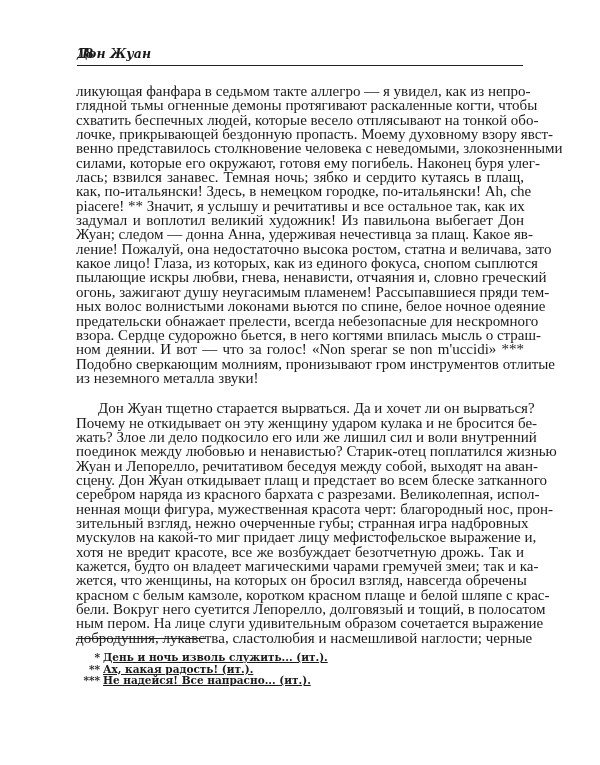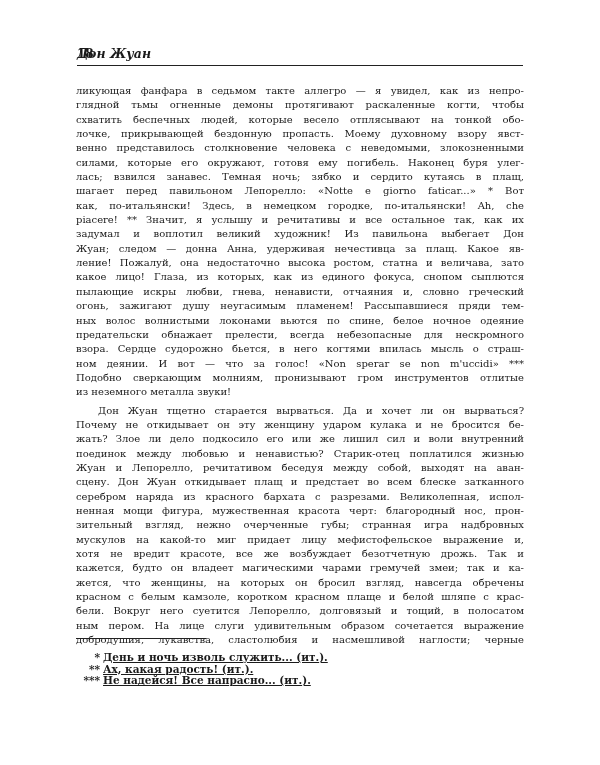--- a/index.html
+++ b/index.html
@@ -2,24 +2,24 @@
 <html><head>
 <meta charset="utf-8">
 <style>
   html, body { margin: 0; padding: 0; background: #fff; }
   body { width: 600px; height: 765px; position: relative; overflow: hidden; color: #1a1a1a; font-family: "DejaVu Serif", serif; }
   .header { position: absolute; left: 77px; top: 45px; width: 446px; height: 18px; }
   .page-num { position: absolute; left: 0; top: 2px; font-size: 12px; font-weight: bold; }
   .running-title { position: absolute; left: 0; right: 0; top: 1px; font-size: 12.5px; font-style: italic; font-weight: bold; }
   .header-rule { position: absolute; left: 77px; top: 65px; width: 446px; height: 0; border-top: 1.5px solid #222; }
   .body { position: absolute; left: 76px; top: 84px; width: 448px; }
-  .para p { margin: 0; font-size: 10px; line-height: 14.35px; text-align: justify; text-align-last: justify; white-space: nowrap; }
+  .para p { margin: 0; font-size: 15px; line-height: 14.35px; text-align: justify; text-align-last: justify; white-space: nowrap; font-family: Liberation Serif, serif; }
   .para p.last { text-align-last: left; }
   .para p.indent { text-indent: 22px; }
-  .para + .para { margin-top: 4px; }
+  .para + .para { margin-top: 16px; }
   .fn-rule { position: absolute; left: 76px; top: 638px; width: 130px; border-top: 1.5px solid #222; }
   .footnotes { position: absolute; left: 76px; top: 652px; width: 300px; font-size: 10.5px; line-height: 11.5px; font-weight: bold; text-decoration: underline; }
   .fn { white-space: nowrap; }
   .fn .mark { display: inline-block; width: 24px; text-align: right; margin-right: 3px; }
 </style>
 </head>
 <body>
 
 <div class="header">
   <span class="page-num">18</span>
@@ -29,21 +29,20 @@
 
 <div class="body">
   <div class="para" id="para-0">
       <p>ликующая фанфара в седьмом такте аллегро — я увидел, как из непро-</p>
       <p>глядной тьмы огненные демоны протягивают раскаленные когти, чтобы</p>
       <p>схватить беспечных людей, которые весело отплясывают на тонкой обо-</p>
       <p>лочке, прикрывающей бездонную пропасть. Моему духовному взору явст-</p>
       <p>венно представилось столкновение человека с неведомыми, злокозненными</p>
       <p>силами, которые его окружают, готовя ему погибель. Наконец буря улег-</p>
       <p>лась; взвился занавес. Темная ночь; зябко и сердито кутаясь в плащ,</p>
-      <p>шагает перед павильоном Лепорелло: «Notte e giorno faticar...» * Вот</p>
       <p>как, по-итальянски! Здесь, в немецком городке, по-итальянски! Ah, che</p>
       <p>piacere! ** Значит, я услышу и речитативы и все остальное так, как их</p>
       <p>задумал и воплотил великий художник! Из павильона выбегает Дон</p>
       <p>Жуан; следом — донна Анна, удерживая нечестивца за плащ. Какое яв-</p>
       <p>ление! Пожалуй, она недостаточно высока ростом, статна и величава, зато</p>
       <p>какое лицо! Глаза, из которых, как из единого фокуса, снопом сыплются</p>
       <p>пылающие искры любви, гнева, ненависти, отчаяния и, словно греческий</p>
       <p>огонь, зажигают душу неугасимым пламенем! Рассыпавшиеся пряди тем-</p>
       <p>ных волос волнистыми локонами вьются по спине, белое ночное одеяние</p>
       <p>предательски обнажает прелести, всегда небезопасные для нескромного</p>

